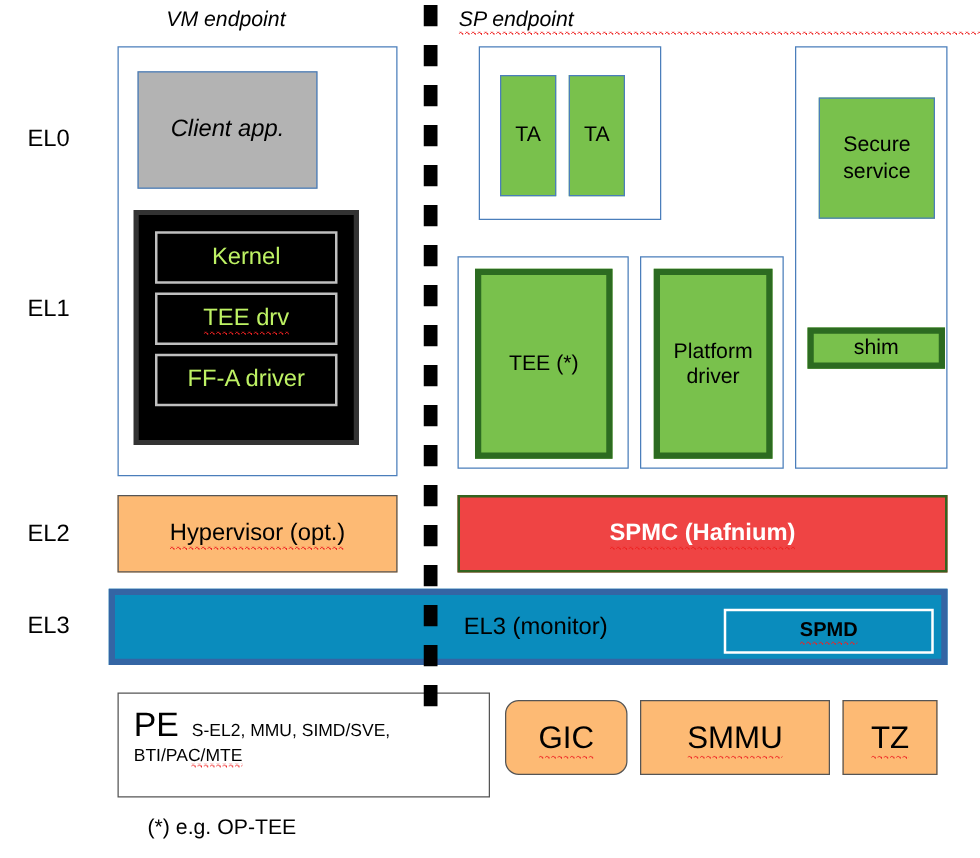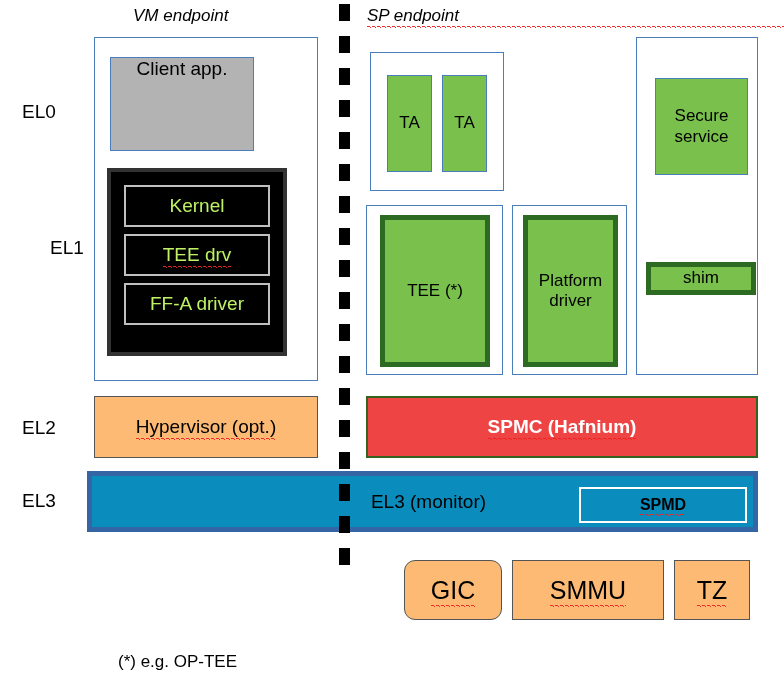--- a/index.html
+++ b/index.html
@@ -51,23 +51,24 @@
   .endpoint-box {
     border: 1px solid #4a7ebb;
     background: #ffffff;
   }
 
   
   .grey-box {
     border: 1px solid #4a7ebb;
     background: #b3b3b3;
     display: flex;
-    align-items: flex-start;
-    justify-content: center;
-    font-size: 19px;
+    align-items: center;
+    justify-content: center;
+    font-size: 19px;
+    font-style: italic;
   }
   .green-box {
     border: 1px solid #4a7ebb;
     background: #79c14c;
     display: flex;
     align-items: center;
     justify-content: center;
     text-align: center;
     font-size: 17px;
     line-height: 1.18;
@@ -165,21 +166,21 @@
 </style>
 </head>
 <body>
 
 <div id="canvas">
 
   <div class="abs endpoint-title" style="left:133px; top:6px;">VM endpoint</div>
   <div class="abs endpoint-title sq-red" style="left:367px; top:6px;">SP endpoint</div>
 
   <div class="abs el-label" style="left:22px; top:101px;">EL0</div>
-  <div class="abs el-label" style="left:22px; top:237px;margin-left:28px;">EL1</div>
+  <div class="abs el-label" style="left:22px; top:237px;">EL1</div>
   <div class="abs el-label" style="left:22px; top:417px;">EL2</div>
   <div class="abs el-label" style="left:22px; top:490px;">EL3</div>
 
   <div class="abs endpoint-box" style="left:94px; top:37px; width:224px; height:344px;">
 
     <div class="abs grey-box" style="left:15px; top:19px; width:144px; height:94px;">
       <span>Client app.</span>
     </div>
 
     <div class="abs black-stack" style="left:12px; top:130px; width:180px; height:188px;">
@@ -192,21 +193,21 @@
       <div class="abs black-item" style="left:13px; top:62px; width:146px; height:42px;">
         <span class="sq-red">TEE drv</span>
       </div>
     </div>
   </div>
 
   <div class="abs plain-box" style="left:94px; top:396px; width:224px; height:62px;">
     <span class="sq-red">Hypervisor (opt.)</span>
   </div>
 
-  <div class="abs endpoint-box" style="left:370px; top:37px; width:134px; height:139px;margin-top:15px;">
+  <div class="abs endpoint-box" style="left:383px; top:37px; width:146px; height:139px;">
     <div class="abs green-box" style="left:16px; top:22px; width:45px; height:97px;">
       <span>TA</span>
     </div>
     <div class="abs green-box" style="left:71px; top:22px; width:45px; height:97px;">
       <span>TA</span>
     </div>
   </div>
 
   <div class="abs endpoint-box" style="left:366px; top:205px; width:137px; height:170px;">
     <div class="abs green-box-thick" style="left:13px; top:9px; width:110px; height:152px;">
@@ -233,20 +234,24 @@
     <span class="sq-red">SPMC (Hafnium)</span>
   </div>
 
   <div class="abs el3-bar" style="left:87px; top:471px; width:671px; height:61px;">
     <span>EL3 (monitor)</span>
     <div class="abs spmd-box" style="left:487px; top:11px; width:168px; height:36px;">
       <span class="sq-red">SPMD</span>
     </div>
   </div>
 
+  <div class="abs pe-box" style="left: 94px; top: 554px; width: 298px; height: 84px; display: block;">
+    <span class="pe-big" style="vertical-align: baseline;">PE</span>
+    <span class="pe-small sq-red" style="vertical-align: baseline; margin-left: 6px;">S-EL2, MMU, SIMD/SVE, BTI/PAC/MTE</span>
+  </div>
 
   <div class="abs plain-box" style="left:404px; top:560px; width:98px; height:60px;border-radius:11px;">
     <span class="sq-red" style="font-size:25px;">GIC</span>
   </div>
 
   <div class="abs plain-box" style="left:512px; top:560px; width:152px; height:60px;">
     <span class="sq-red" style="font-size:25px;">SMMU</span>
   </div>
 
   <div class="abs plain-box" style="left:674px; top:560px; width:76px; height:60px;">

